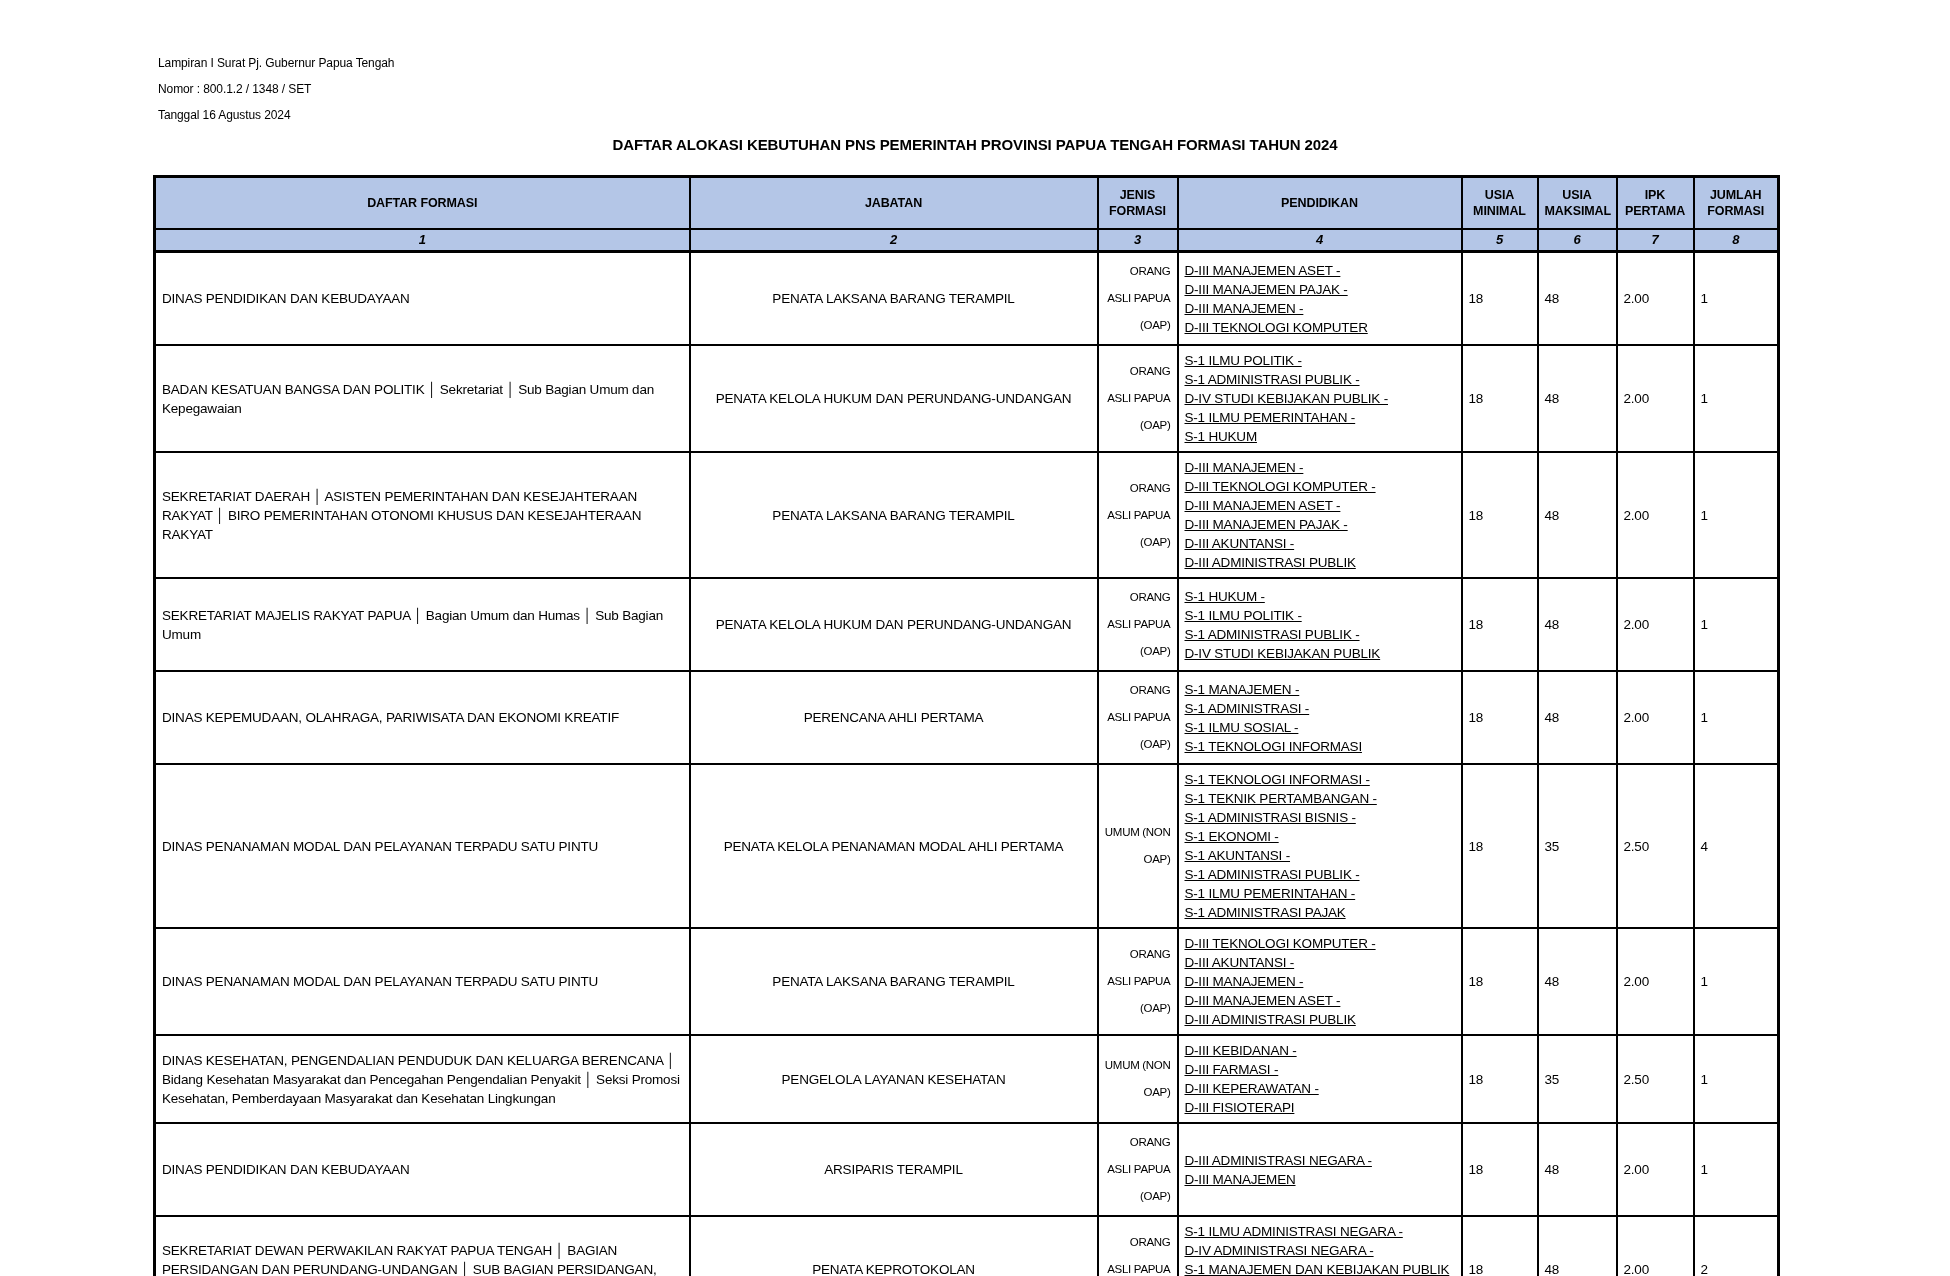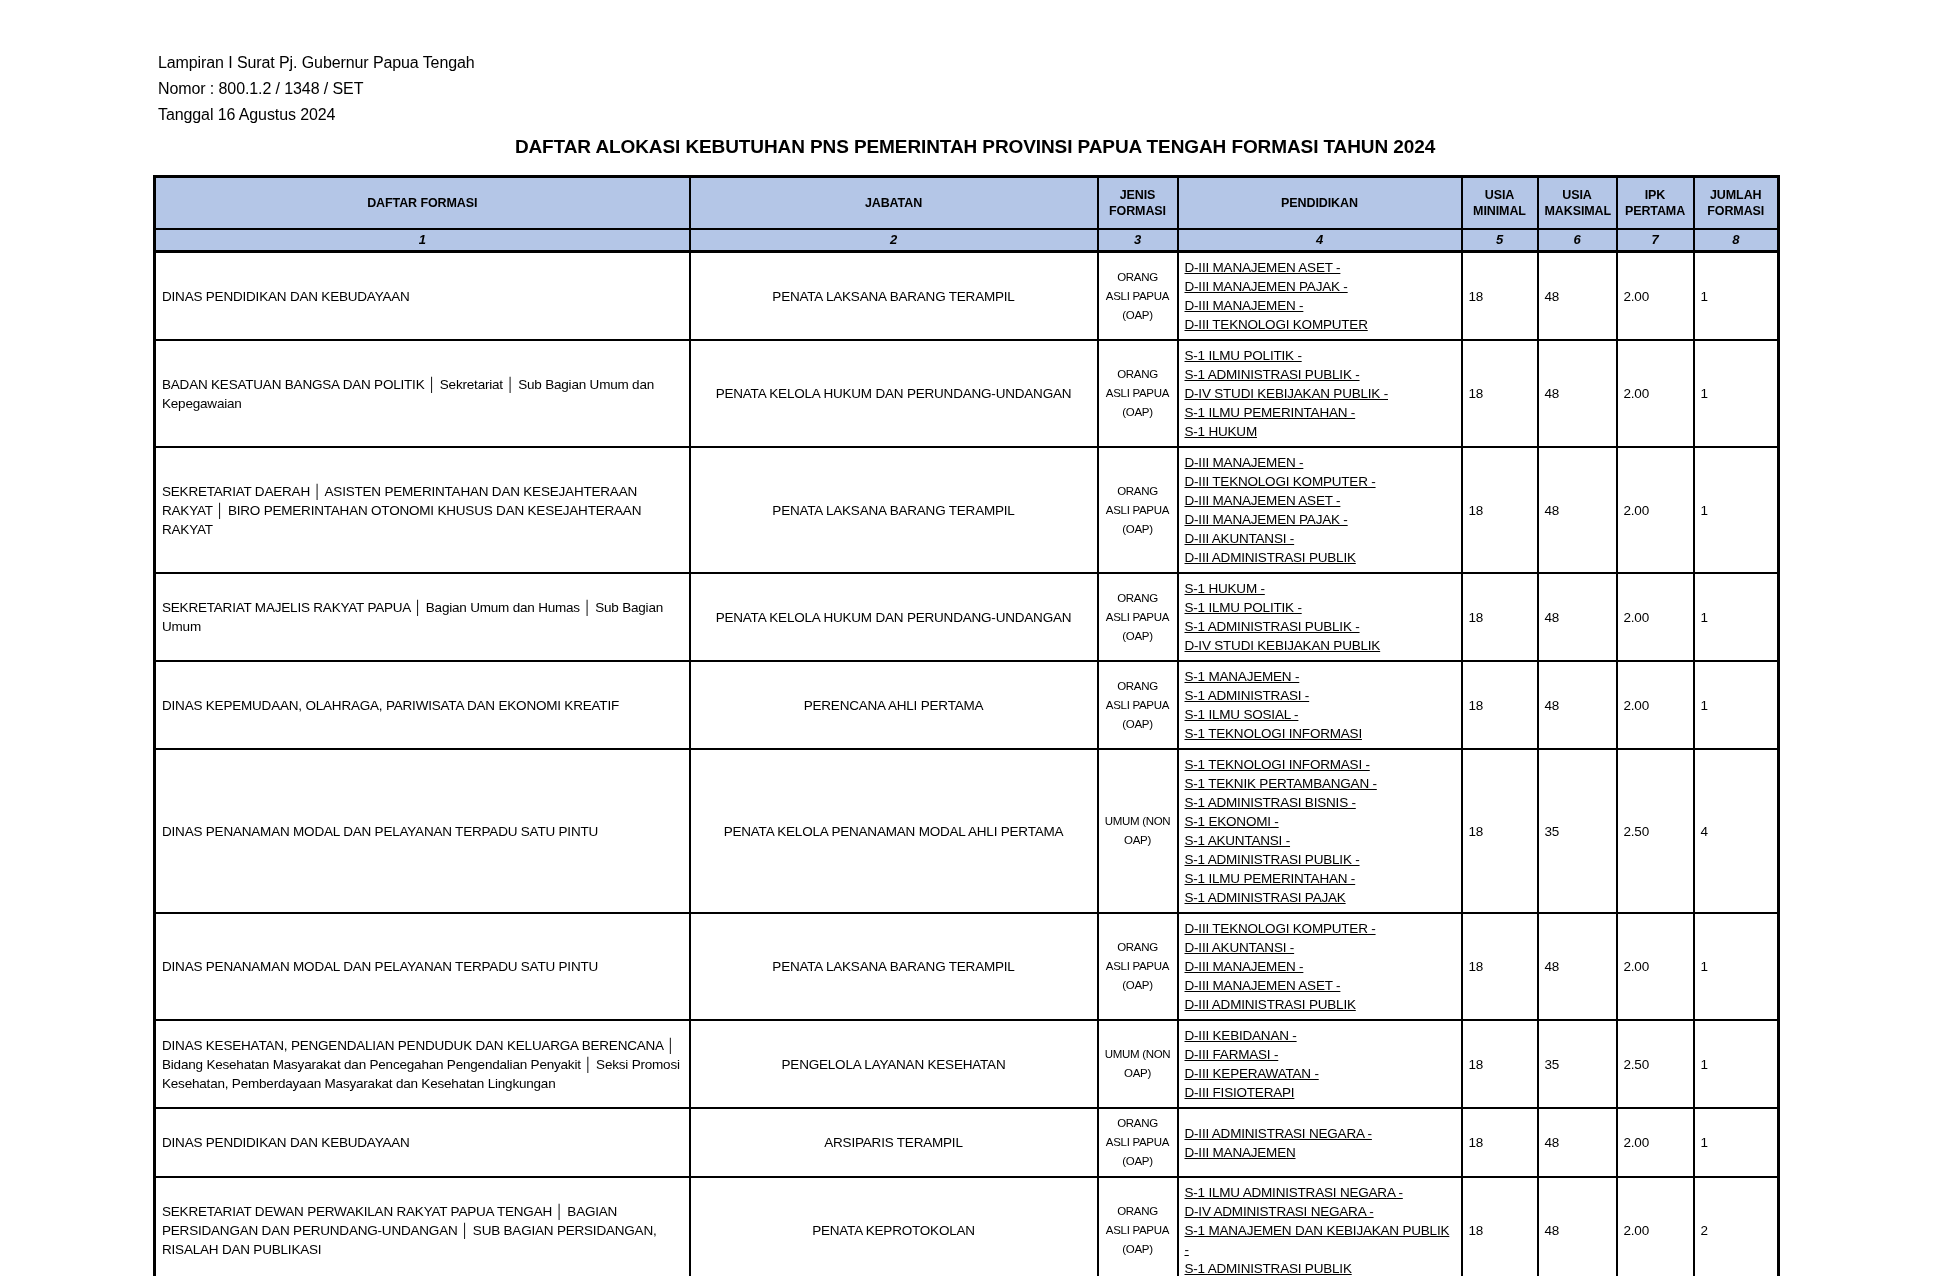--- a/index.html
+++ b/index.html
@@ -13,32 +13,32 @@
     position: relative;
     width: 1950px;
     height: 1276px;
     background: #ffffff;
     overflow: hidden;
   }
   #letterhead {
     position: absolute;
     left: 158px;
     top: 50px;
-    font-size: 16px;
+    font-size: 12px;
     line-height: 26px;
     letter-spacing: -0.1px;
     white-space: nowrap;
   }
   #doc-title {
     position: absolute;
     left: 0;
     top: 136px;
     width: 1950px;
     text-align: center;
-    font-size: 19px;
+    font-size: 15px;
     font-weight: bold;
     letter-spacing: -0.1px;
   }
   #formasi-table {
     position: absolute;
     left: 153px;
     top: 175px;
     width: 1624px;
     border-collapse: collapse;
     table-layout: fixed;
@@ -63,22 +63,22 @@
   #formasi-table thead tr.num-row th {
     height: 18px;
     font-style: italic;
     font-size: 13px;
     padding: 1px 4px;
     border-bottom-width: 3px;
   }
   #formasi-table { border: 3px solid #000; }
   .c-lokasi  { text-align: left; line-height: 19px; }
   .c-jabatan { text-align: center; line-height: 19px; }
-  .c-jenis   { text-align: center; font-size: 11.5px; letter-spacing: -0.3px;
-               line-height: 19px; padding-left: 3px; padding-right: 2px; }
+  .c-jenis   { text-align: right; font-size: 11.5px; letter-spacing: -0.3px;
+               line-height: 27px; padding-left: 3px; padding-right: 2px; }
   .c-pend    { text-align: left; white-space: pre-line; line-height: 19px; text-decoration: underline; }
   .c-num     { text-align: left; line-height: 19px; }
 </style>
 </head>
 <body>
 
 <div id="page">
 
   <div id="letterhead">
     <div>Lampiran I Surat Pj. Gubernur Papua Tengah</div>

